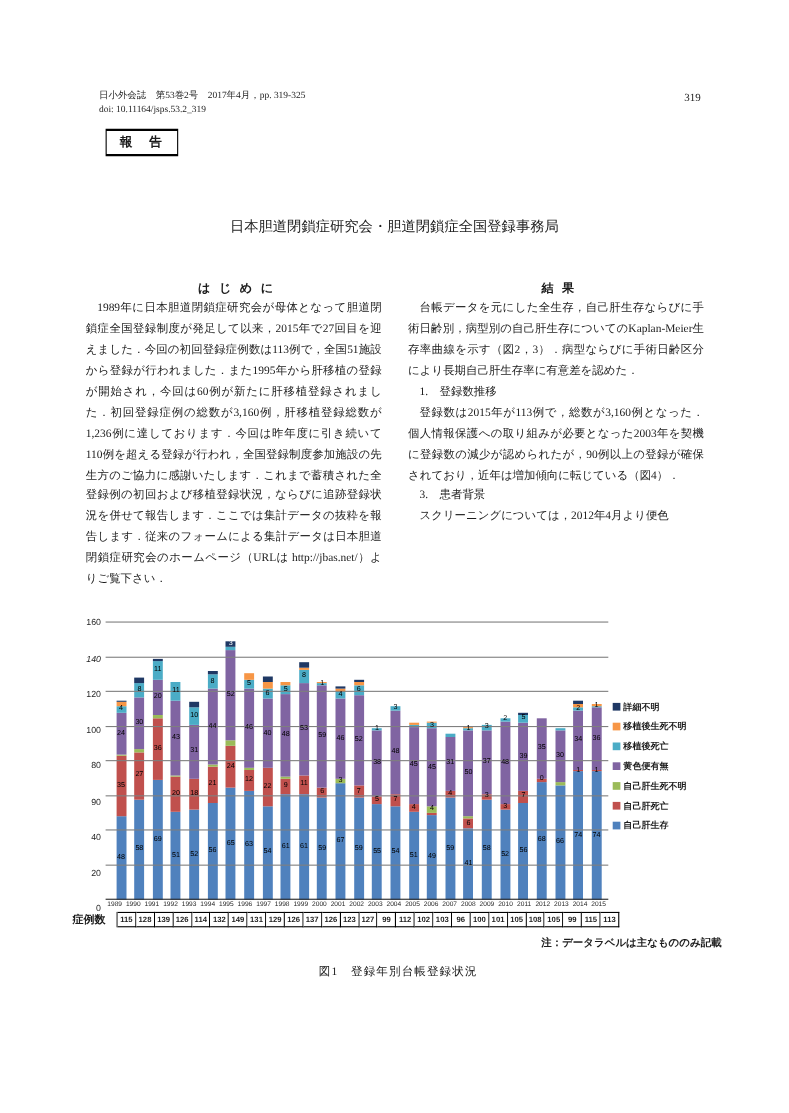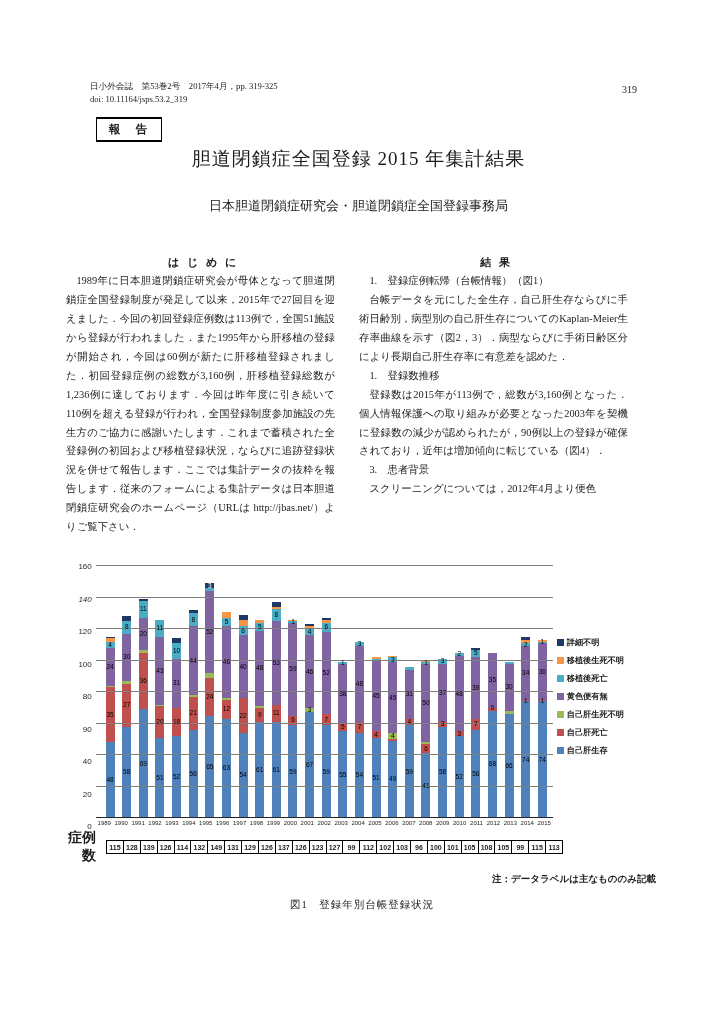--- a/index.html
+++ b/index.html
@@ -7,21 +7,21 @@
         font-family:"Liberation Serif",serif;color:#1c1c1c;overflow:hidden;}
   .journal-head{position:absolute;top:80px;left:90px;font-size:8.6px;line-height:1.55;}
   .page-number{position:absolute;top:84px;right:80px;font-size:10px;}
   .report-box{position:absolute;top:117px;left:96px;width:64px;height:21px;
         border:1px solid #000;border-top-width:2px;border-bottom-width:2px;
         font-family:"Liberation Sans",sans-serif;font-weight:bold;font-size:11.5px;
         display:flex;align-items:center;justify-content:center;letter-spacing:2px;}
   .paper-title{position:absolute;top:146px;left:0;width:100%;text-align:center;
         font-size:19px;letter-spacing:1px;}
   .paper-authors{position:absolute;top:197px;left:0;width:100%;text-align:center;font-size:13px;}
-  .columns{position:absolute;top:252px;left:66px;width:562px;display:flex;gap:24px;}
+  .columns{position:absolute;top:252px;left:78px;width:562px;display:flex;gap:24px;}
   .col{flex:1;font-size:10.4px;line-height:1.82;text-align:justify;}
   .col-heading{text-align:center;font-family:"Liberation Sans",sans-serif;font-weight:bold;
         font-size:11px;letter-spacing:0.7em;text-indent:0.7em;margin:0 0 9px 0;}
   .col p{margin:0;text-indent:1em;}
 
   
   .figure{position:absolute;top:566px;left:62px;width:600px;}
   .chart-area{display:flex;align-items:stretch;}
   .plot-col{width:460px;}
   .plot{position:relative;height:252px;}
@@ -34,21 +34,21 @@
   .bar-slot{flex:1;display:flex;justify-content:center;}
   .bar{width:9px;height:100%;display:flex;flex-direction:column-reverse;position:relative;}
   .seg{position:relative;width:100%;overflow:visible;}
   .seg-label{position:absolute;left:50%;top:50%;transform:translate(-50%,-50%);
         font-family:"Liberation Sans",sans-serif;font-size:6.5px;line-height:1;
         white-space:nowrap;z-index:2;}
   .x-row{display:flex;margin-left:40px;width:456px;margin-top:2px;}
   .x-label{flex:1;text-align:center;font-size:6px;font-family:"Liberation Sans",sans-serif;color:#262626;}
   .case-row{display:flex;align-items:center;margin-top:3px;}
   .case-label{width:34px;text-align:right;padding-right:4px;font-family:"Liberation Sans",sans-serif;
-        font-weight:bold;font-size:14px;}
+        font-weight:bold;font-size:10px;}
   .case-table{display:flex;width:456px;margin-left:6px;border-left:1px solid #000;}
   .case-cell{flex:1;border:1px solid #000;border-left:none;text-align:center;
         font-family:"Liberation Sans",sans-serif;font-weight:bold;font-size:7px;
         padding:2.5px 0;background:#fff;}
   .legend{width:106px;display:flex;flex-direction:column;justify-content:center;
         gap:7px;padding-left:4px;}
   .legend-item{display:flex;align-items:center;gap:3px;}
   .legend-swatch{width:7px;height:7px;flex:0 0 aupx;}
   .legend-text{font-family:"Liberation Sans",sans-serif;font-weight:bold;font-size:8.2px;white-space:nowrap;}
   .chart-note{margin-top:8px;text-align:right;padding-right:6px;
@@ -61,31 +61,29 @@
 <div class="page">
 
   <div class="journal-head">
     <div>日小外会誌　第53巻2号　2017年4月，pp. 319-325</div>
     <div>doi: 10.11164/jsps.53.2_319</div>
   </div>
   <div class="page-number">319</div>
 
   <div class="report-box">報　告</div>
 
-  <div class="paper-title">胆道閉鎖症全国登録 2015 年集計結果</div>
   <div class="paper-authors">日本胆道閉鎖症研究会・胆道閉鎖症全国登録事務局</div>
 
   <div class="columns">
     <div class="col">
       <p class="col-heading">はじめに</p>
       <p>1989年に日本胆道閉鎖症研究会が母体となって胆道閉鎖症全国登録制度が発足して以来，2015年で27回目を迎えました．今回の初回登録症例数は113例で，全国51施設から登録が行われました．また1995年から肝移植の登録が開始され，今回は60例が新たに肝移植登録されました．初回登録症例の総数が3,160例，肝移植登録総数が1,236例に達しております．今回は昨年度に引き続いて110例を超える登録が行われ，全国登録制度参加施設の先生方のご協力に感謝いたします．これまで蓄積された全登録例の初回および移植登録状況，ならびに追跡登録状況を併せて報告します．ここでは集計データの抜粋を報告します．従来のフォームによる集計データは日本胆道閉鎖症研究会のホームページ（URLは http://jbas.net/）よりご覧下さい．</p>
     </div>
     <div class="col">
       <p class="col-heading">結果</p>
-      <p>1.　登録症例転帰（台帳情報）（図1）</p>
       <p>台帳データを元にした全生存，自己肝生存ならびに手術日齢別，病型別の自己肝生存についてのKaplan-Meier生存率曲線を示す（図2，3）．病型ならびに手術日齢区分により長期自己肝生存率に有意差を認めた．</p>
       <p>1.　登録数推移</p>
       <p>登録数は2015年が113例で，総数が3,160例となった．個人情報保護への取り組みが必要となった2003年を契機に登録数の減少が認められたが，90例以上の登録が確保されており，近年は増加傾向に転じている（図4）．</p>
       <p>3.　患者背景</p>
       <p>スクリーニングについては，2012年4月より便色</p>
     </div>
   </div>
 
   <div class="figure">
     <div class="chart-area">

